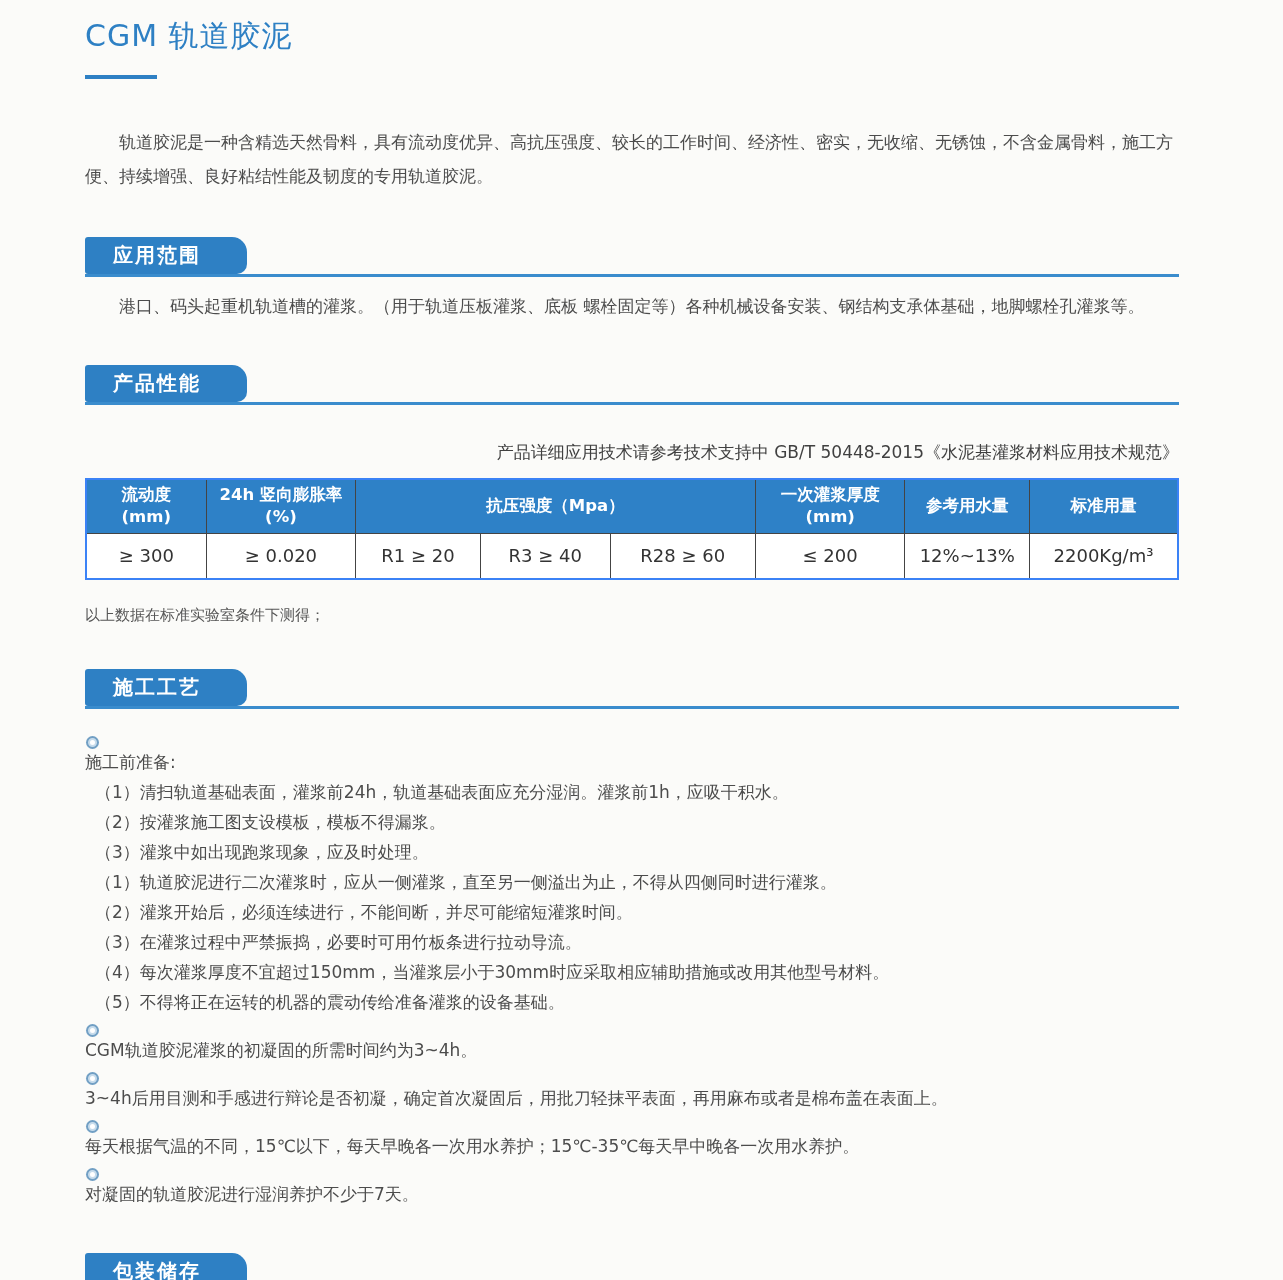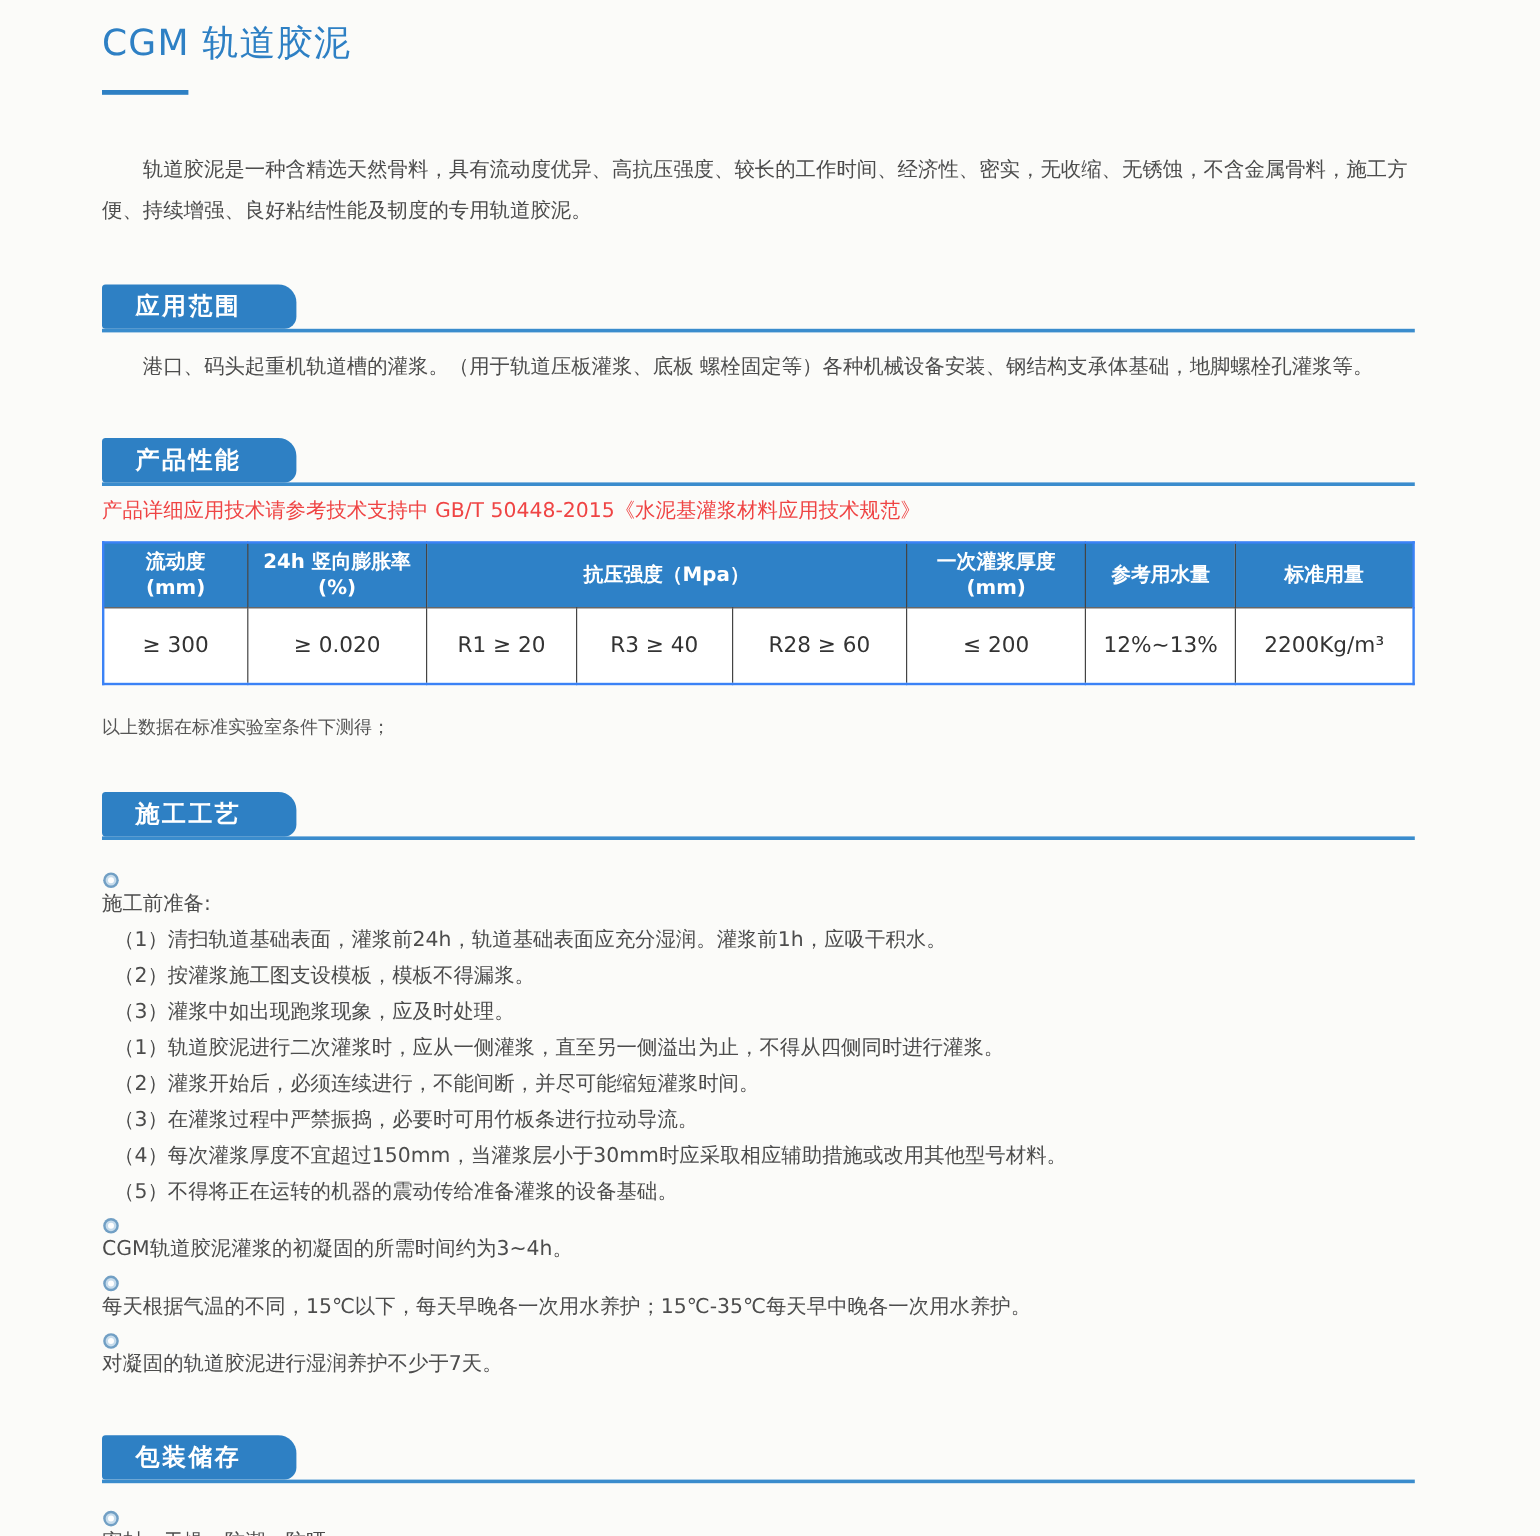--- a/index.html
+++ b/index.html
@@ -57,24 +57,24 @@
     border-radius:3px 15px 10px 3px;
     letter-spacing:2px;
   }
   .app-body{
     margin-top:14px;
     font-size:17px;
     line-height:30px;
     text-indent:2em;
   }
   .table-note-above{
-    margin:9px 0 14px 0;
-    font-size:17px;
-    color:#ef4444;
-    text-align:left;
+    margin:36px 0 14px 0;
+    font-size:17px;
+    color:#404040;
+    text-align:right;
   }
   table.spec{
     width:100%;
     border-collapse:collapse;
     border:2px solid #3b82f6;
   }
   table.spec th, table.spec td{
     border:1px solid #444;
     text-align:center;
     vertical-align:middle;
@@ -85,21 +85,21 @@
     color:#fff;
     font-size:16.5px;
     font-weight:bold;
     height:52px;
     line-height:1.35;
   }
   table.spec td{
     background:#fff;
     color:var(--table-text);
     font-size:18px;
-    height:64px;
+    height:46px;
   }
   .table-note-below{
     margin-top:26px;
     font-size:15px;
     color:#555;
   }
   .plist{margin-top:20px;}
   .pitem{
     display:flex;
     align-items:flex-start;
@@ -233,20 +233,24 @@
       <div class="pitem t-num">
 
         <span class="pitem-text">（5）不得将正在运转的机器的震动传给准备灌浆的设备基础。</span>
       </div>
 
       <div class="pitem t-ring">
         <span class="ring-icon"></span>
         <span class="pitem-text">CGM轨道胶泥灌浆的初凝固的所需时间约为3~4h。</span>
       </div>
 
+      <div class="pitem t-ring">
+        <span class="ring-icon"></span>
+        <span class="pitem-text">3~4h后用目测和手感进行辩论是否初凝，确定首次凝固后，用批刀轻抹平表面，再用麻布或者是棉布盖在表面上。</span>
+      </div>
 
       <div class="pitem t-ring">
         <span class="ring-icon"></span>
         <span class="pitem-text">每天根据气温的不同，15℃以下，每天早晚各一次用水养护；15℃-35℃每天早中晚各一次用水养护。</span>
       </div>
 
       <div class="pitem t-ring">
         <span class="ring-icon"></span>
         <span class="pitem-text">对凝固的轨道胶泥进行湿润养护不少于7天。</span>
       </div>

